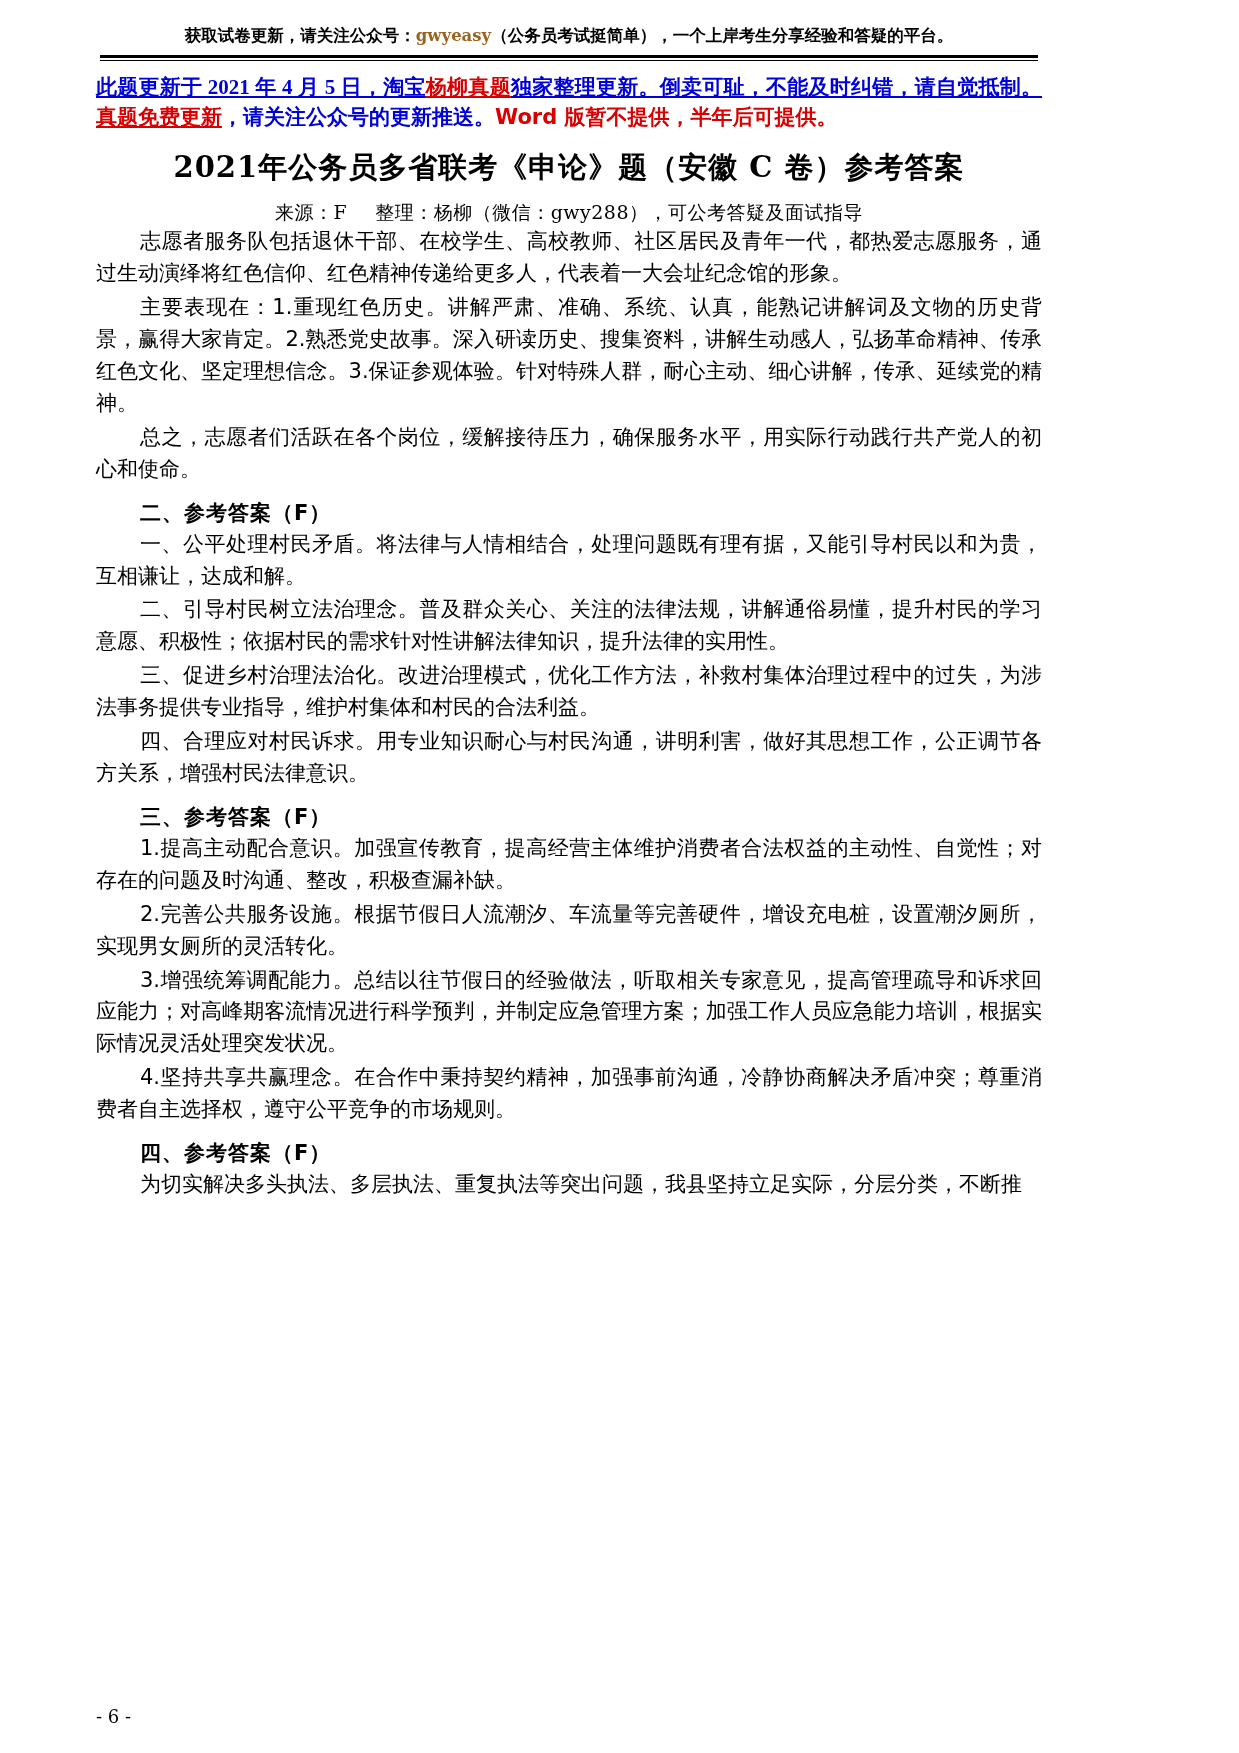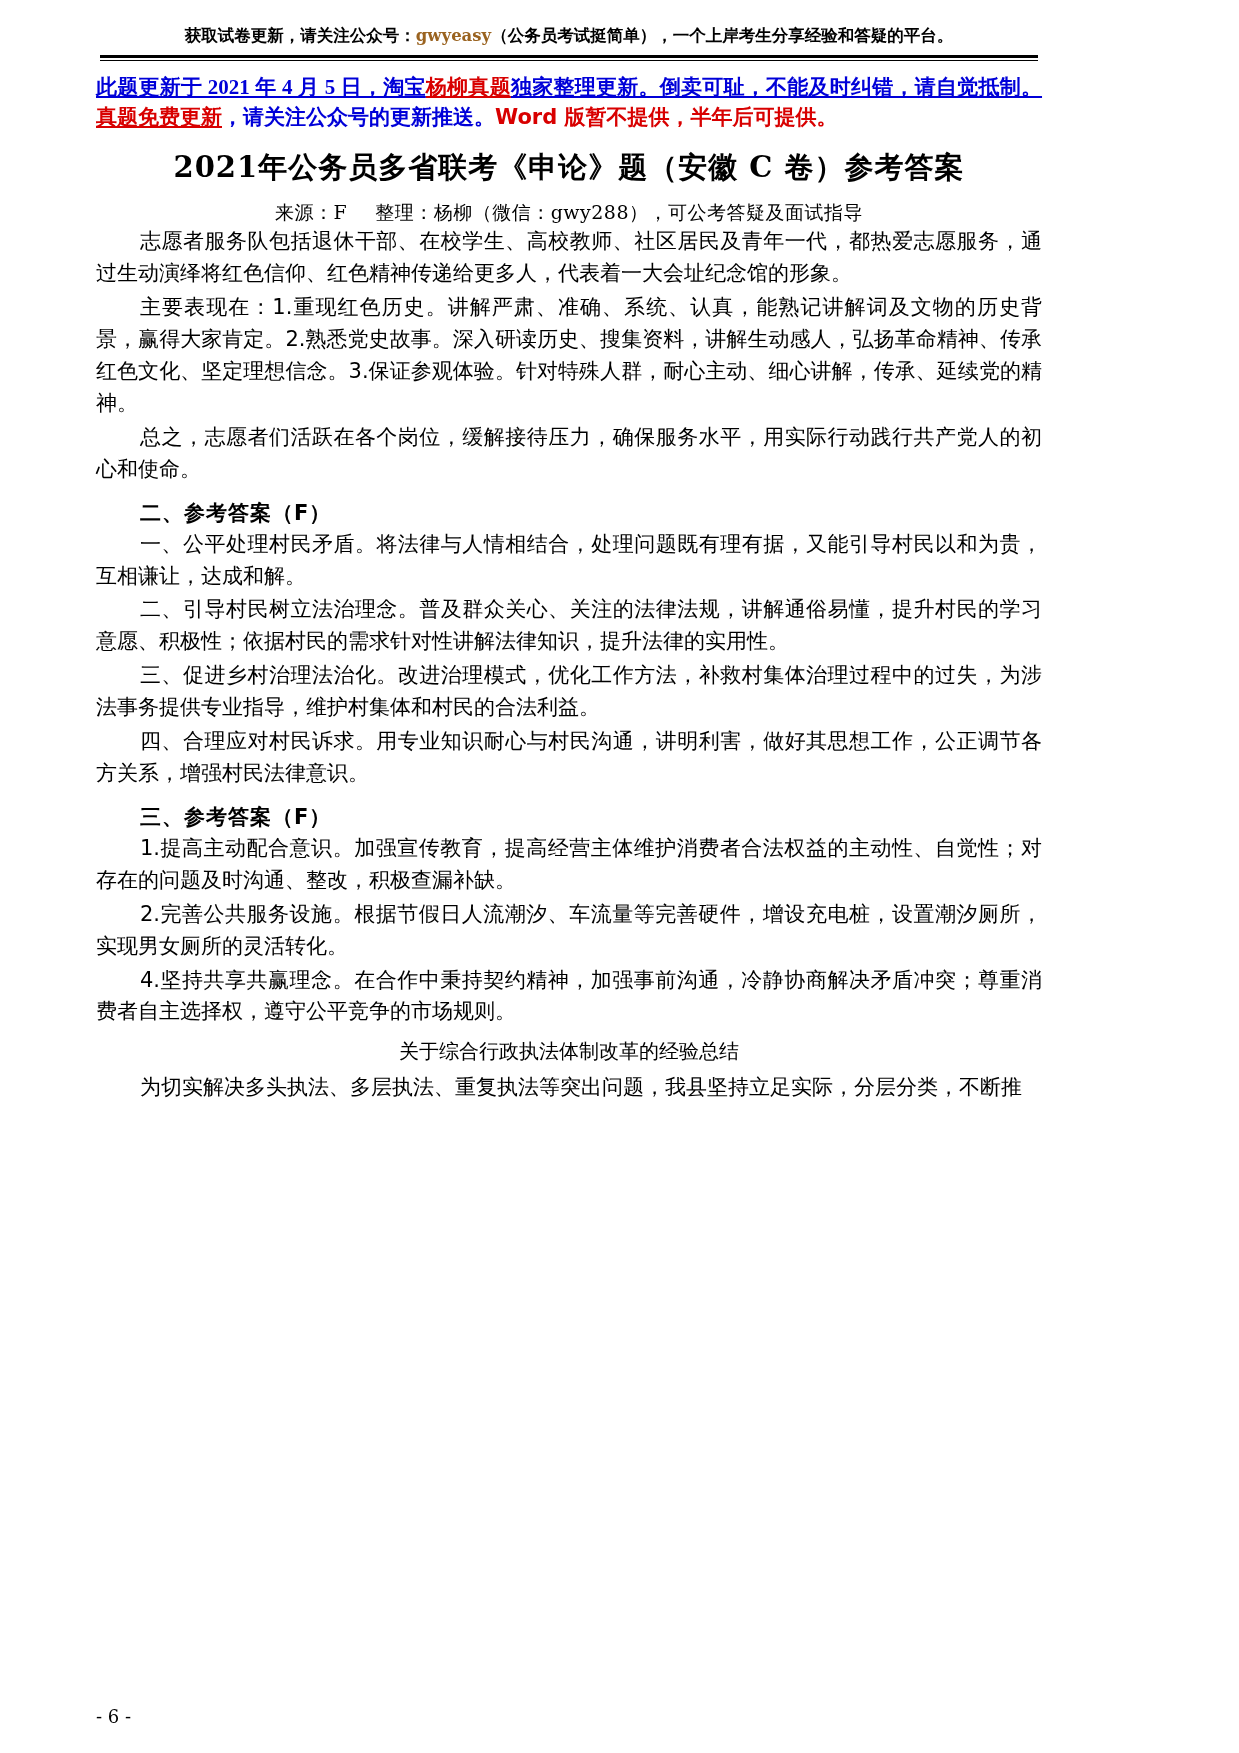--- a/index.html
+++ b/index.html
@@ -156,22 +156,23 @@
 
     <div class="sec-head">二、参考答案（F）</div>
     <p class="para">一、公平处理村民矛盾。将法律与人情相结合，处理问题既有理有据，又能引导村民以和为贵，互相谦让，达成和解。</p>
     <p class="para">二、引导村民树立法治理念。普及群众关心、关注的法律法规，讲解通俗易懂，提升村民的学习意愿、积极性；依据村民的需求针对性讲解法律知识，提升法律的实用性。</p>
     <p class="para">三、促进乡村治理法治化。改进治理模式，优化工作方法，补救村集体治理过程中的过失，为涉法事务提供专业指导，维护村集体和村民的合法利益。</p>
     <p class="para">四、合理应对村民诉求。用专业知识耐心与村民沟通，讲明利害，做好其思想工作，公正调节各方关系，增强村民法律意识。</p>
 
     <div class="sec-head">三、参考答案（F）</div>
     <p class="para">1.提高主动配合意识。加强宣传教育，提高经营主体维护消费者合法权益的主动性、自觉性；对存在的问题及时沟通、整改，积极查漏补缺。</p>
     <p class="para">2.完善公共服务设施。根据节假日人流潮汐、车流量等完善硬件，增设充电桩，设置潮汐厕所，实现男女厕所的灵活转化。</p>
+    <p class="para">3.增强统筹调配能力。总结以往节假日的经验做法，听取相关专家意见，提高管理疏导和诉求回应能力；对高峰期客流情况进行科学预判，并制定应急管理方案；加强工作人员应急能力培训，根据实际情况灵活处理突发状况。</p>
     <p class="para">4.坚持共享共赢理念。在合作中秉持契约精神，加强事前沟通，冷静协商解决矛盾冲突；尊重消费者自主选择权，遵守公平竞争的市场规则。</p>
 
-    <p class="centered">关于综合行政执法体制改革的经验总结</p>
+    <div class="sec-head">四、参考答案（F）</div>
     <p class="para">为切实解决多头执法、多层执法、重复执法等突出问题，我县坚持立足实际，分层分类，不断推</p>
 
   </div>
 
   <div class="page-number">- 6 -</div>
 
 </div>
 
 </body></html>

